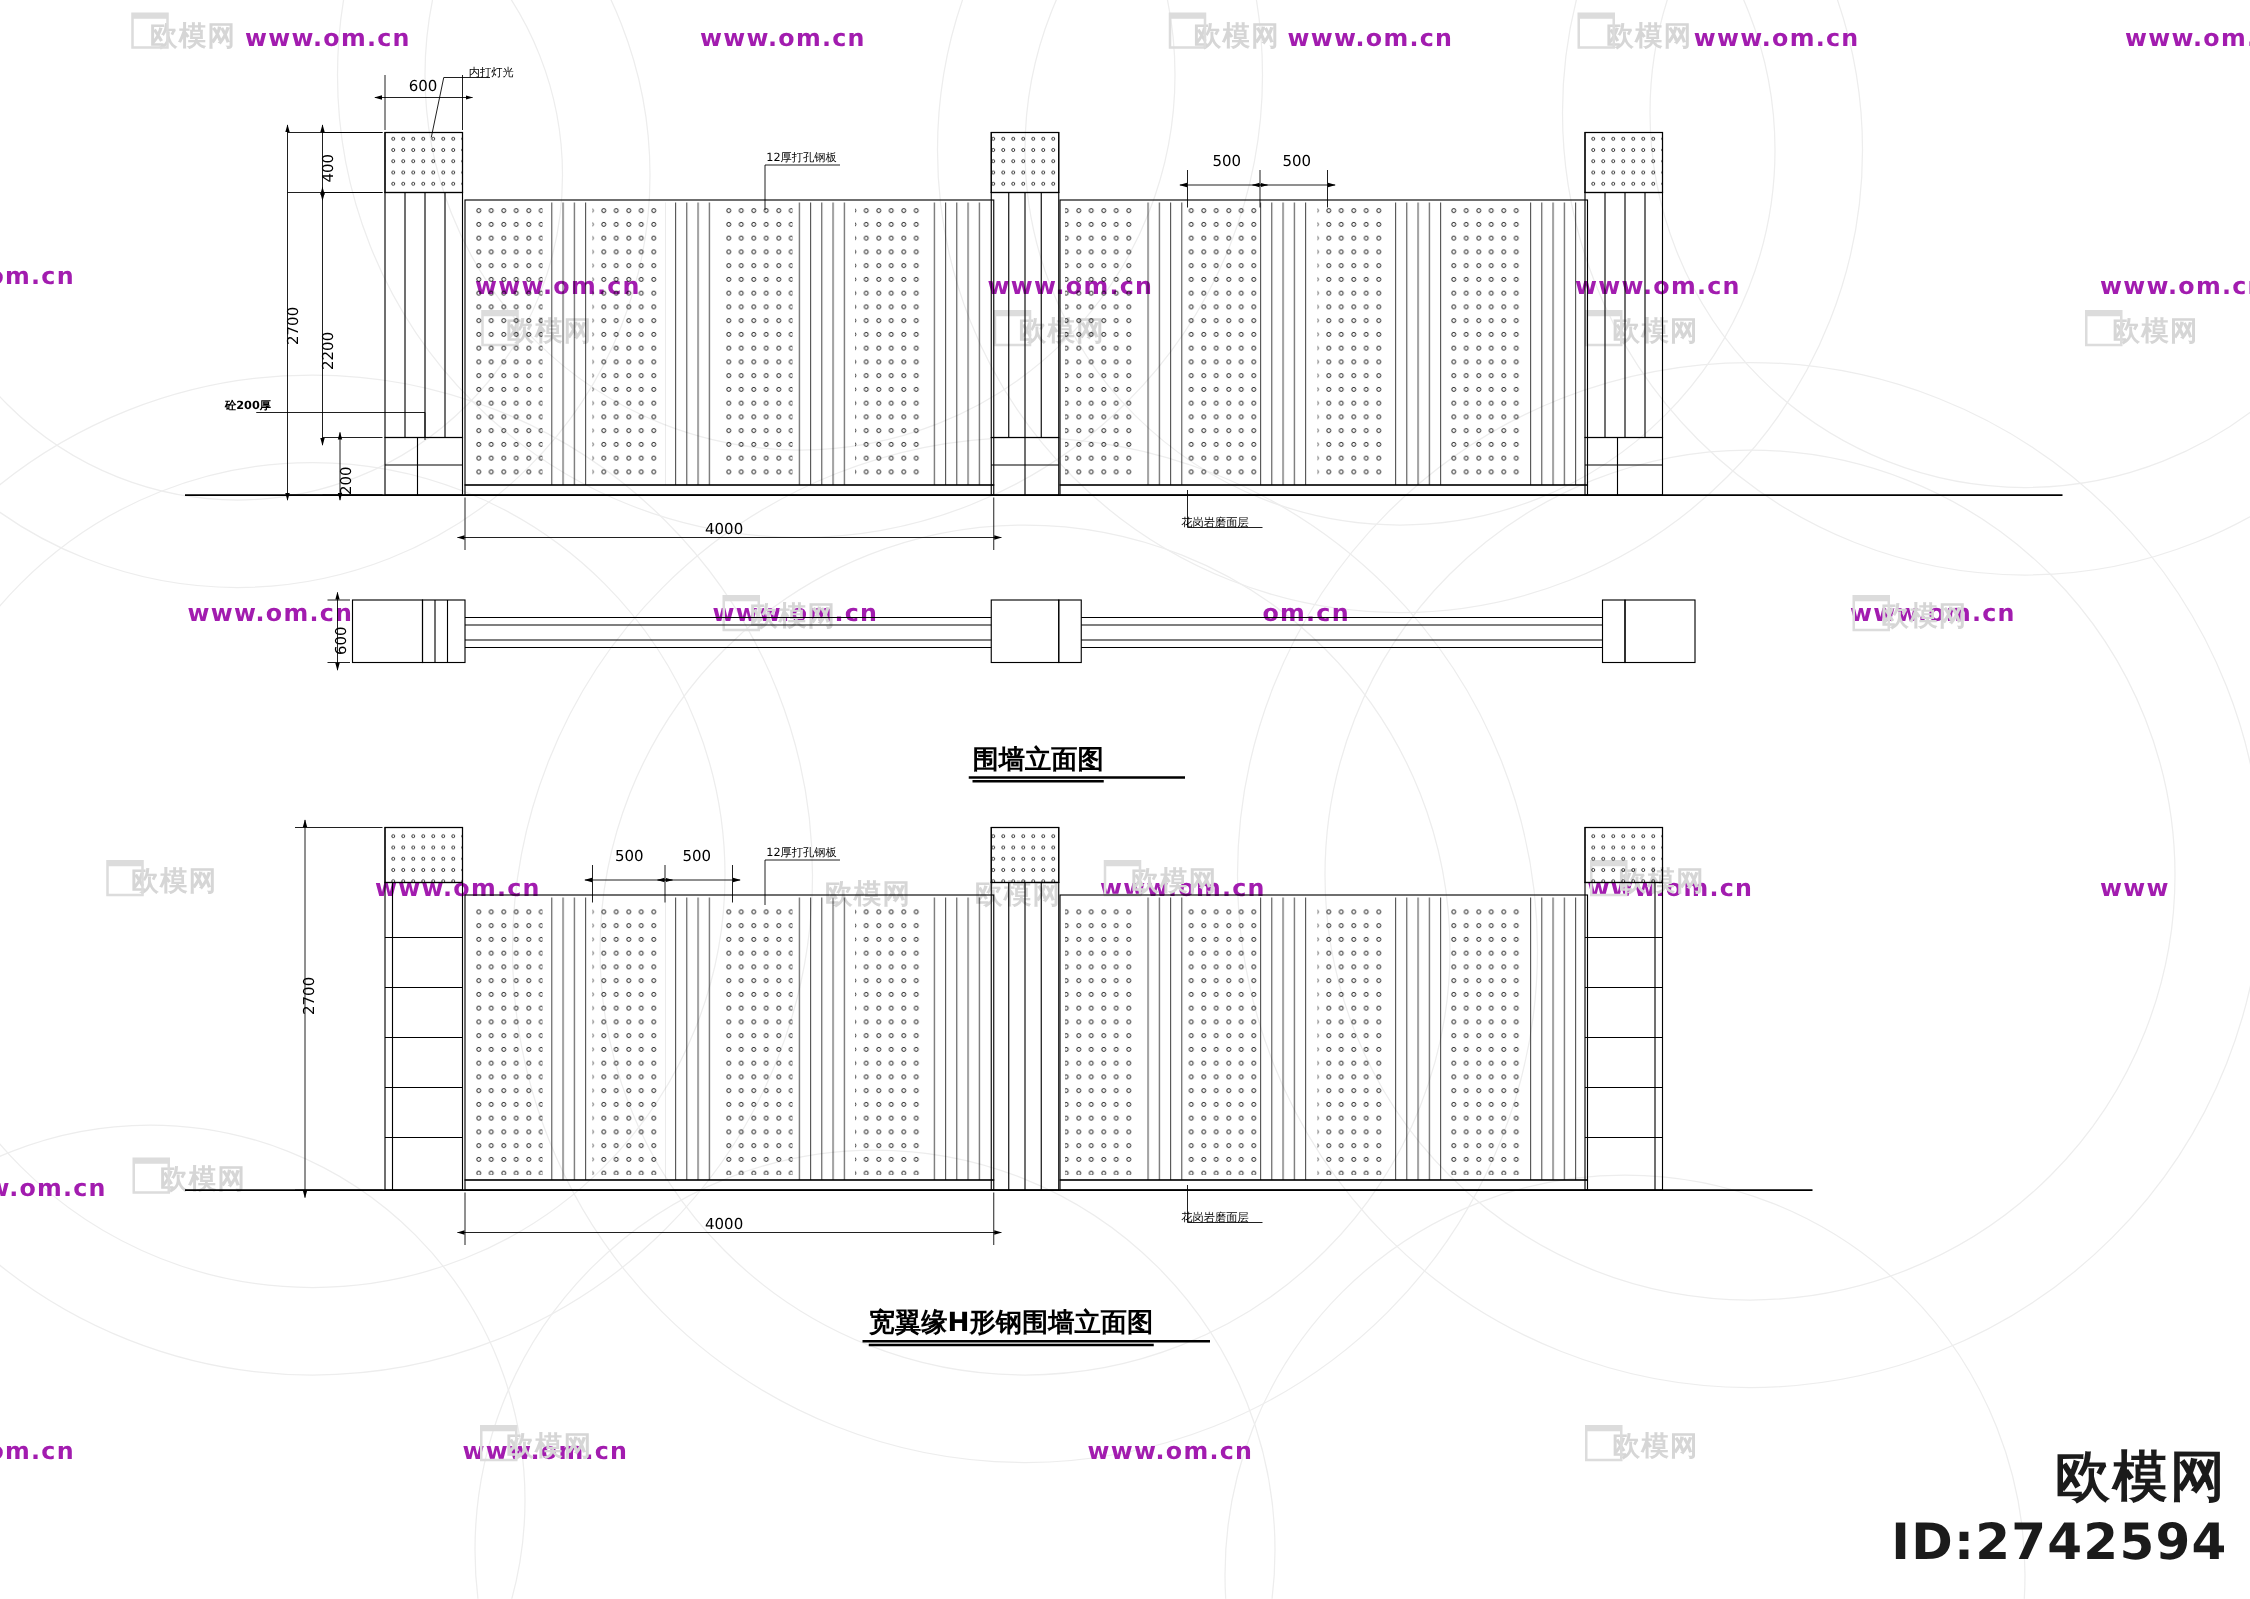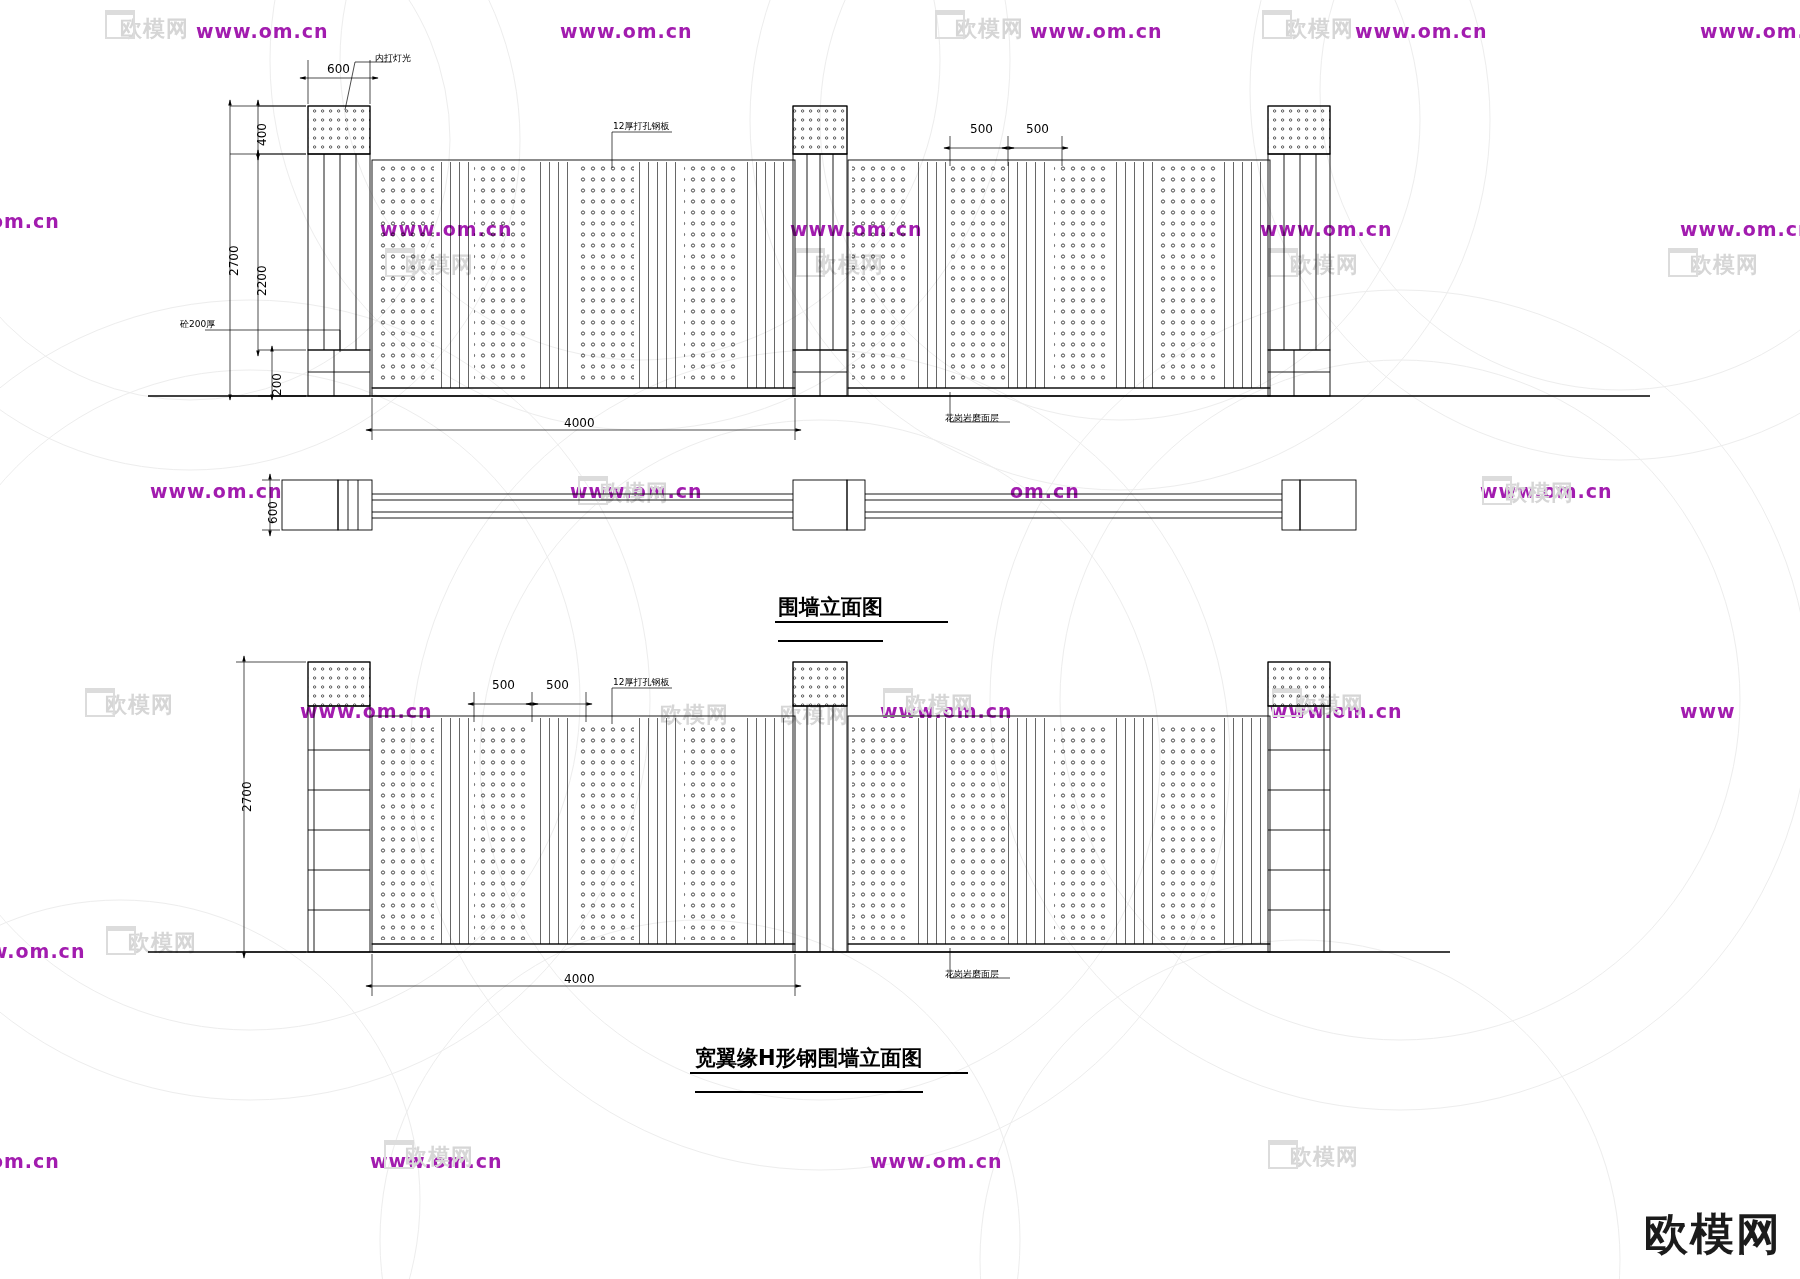--- a/index.html
+++ b/index.html
@@ -74,21 +74,21 @@
   }
   .cap {
     position: absolute;
     font-family: "DejaVu Sans", sans-serif;
     font-size: 21px;
     color: #000;
     font-weight: bold;
     white-space: nowrap;
     z-index: 3;
   }
-  .cap u { text-decoration: none; border-bottom: 2px solid #000; padding-bottom: 21px; }
+  .cap u { text-decoration: none; border-bottom: 2px solid #000; padding-bottom: 5px; }
   .dimtxt {
     position: absolute;
     font-family: "DejaVu Sans", sans-serif;
     font-size: 12px;
     color: #000;
     white-space: nowrap;
     z-index: 3;
   }
   .dimtxt.vert {
     transform: rotate(-90deg);
@@ -462,34 +462,35 @@
 
   <line x1="690" y1="1073" x2="968" y2="1073" stroke="#000" stroke-width="2"></line>
 </svg>
 
 <span class="dimtxt" style="left:327px; top:62px;">600</span>
 <span class="note" style="left:355px; top:52px;margin-left:20px;">内打灯光</span>
 <span class="dimtxt vert" style="left:255px; top:146px;">400</span>
 <span class="dimtxt vert" style="left:255px; top:296px;">2200</span>
 <span class="dimtxt vert" style="left:227px; top:276px;">2700</span>
 <span class="dimtxt vert" style="left:270px; top:396px;">200</span>
-<span class="note" style="left:180px; top:318px;">砼200厚</span>
+<span class="note" style="left:180px; top:318px;font-weight:bold;">砼200厚</span>
 <span class="note" style="left:613px; top:120px;">12厚打孔钢板</span>
 <span class="dimtxt" style="left:970px; top:122px;">500</span>
 <span class="dimtxt" style="left:1026px;top:122px;">500</span>
 <span class="dimtxt" style="left:564px; top:416px;">4000</span>
 <span class="note" style="left:945px; top:412px;">花岗岩磨面层</span>
 <span class="dimtxt vert" style="left:266px; top:524px;">600</span>
 
 <span class="cap" style="left:778px; top:593px;"><u>围墙立面图</u></span>
 
 <span class="dimtxt vert" style="left:240px; top:812px;">2700</span>
 <span class="dimtxt" style="left:492px; top:678px;">500</span>
 <span class="dimtxt" style="left:546px; top:678px;">500</span>
 <span class="note" style="left:613px; top:676px;">12厚打孔钢板</span>
 <span class="dimtxt" style="left:564px; top:972px;">4000</span>
 <span class="note" style="left:945px; top:968px;">花岗岩磨面层</span>
 
 <span class="cap" style="left:695px; top:1044px;"><u>宽翼缘H形钢围墙立面图</u></span>
 
 <div id="logo-block">
   <div class="brand">欧模网</div>
+  <div class="idline">ID:2742594</div>
 </div>
 
 </body></html>

